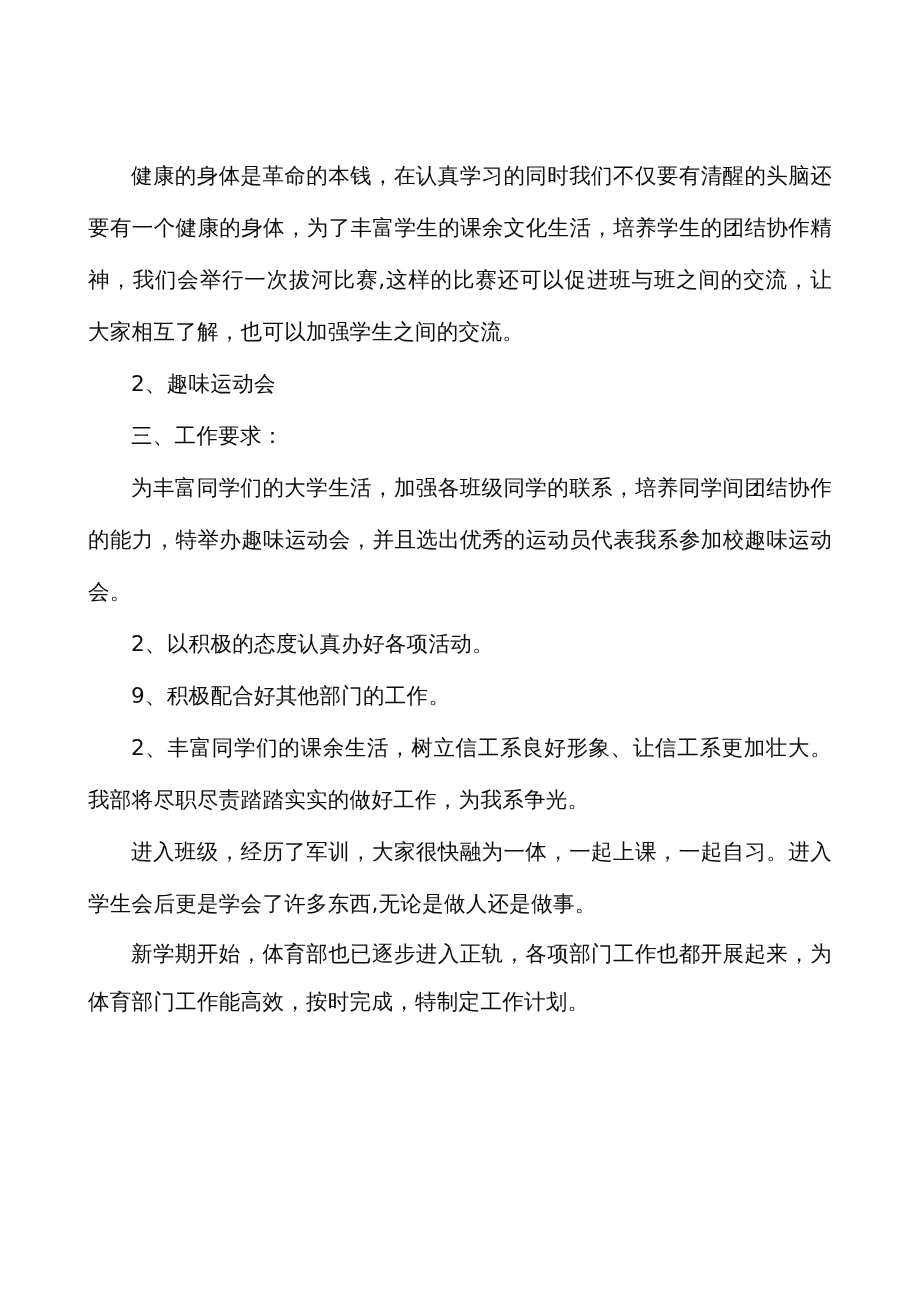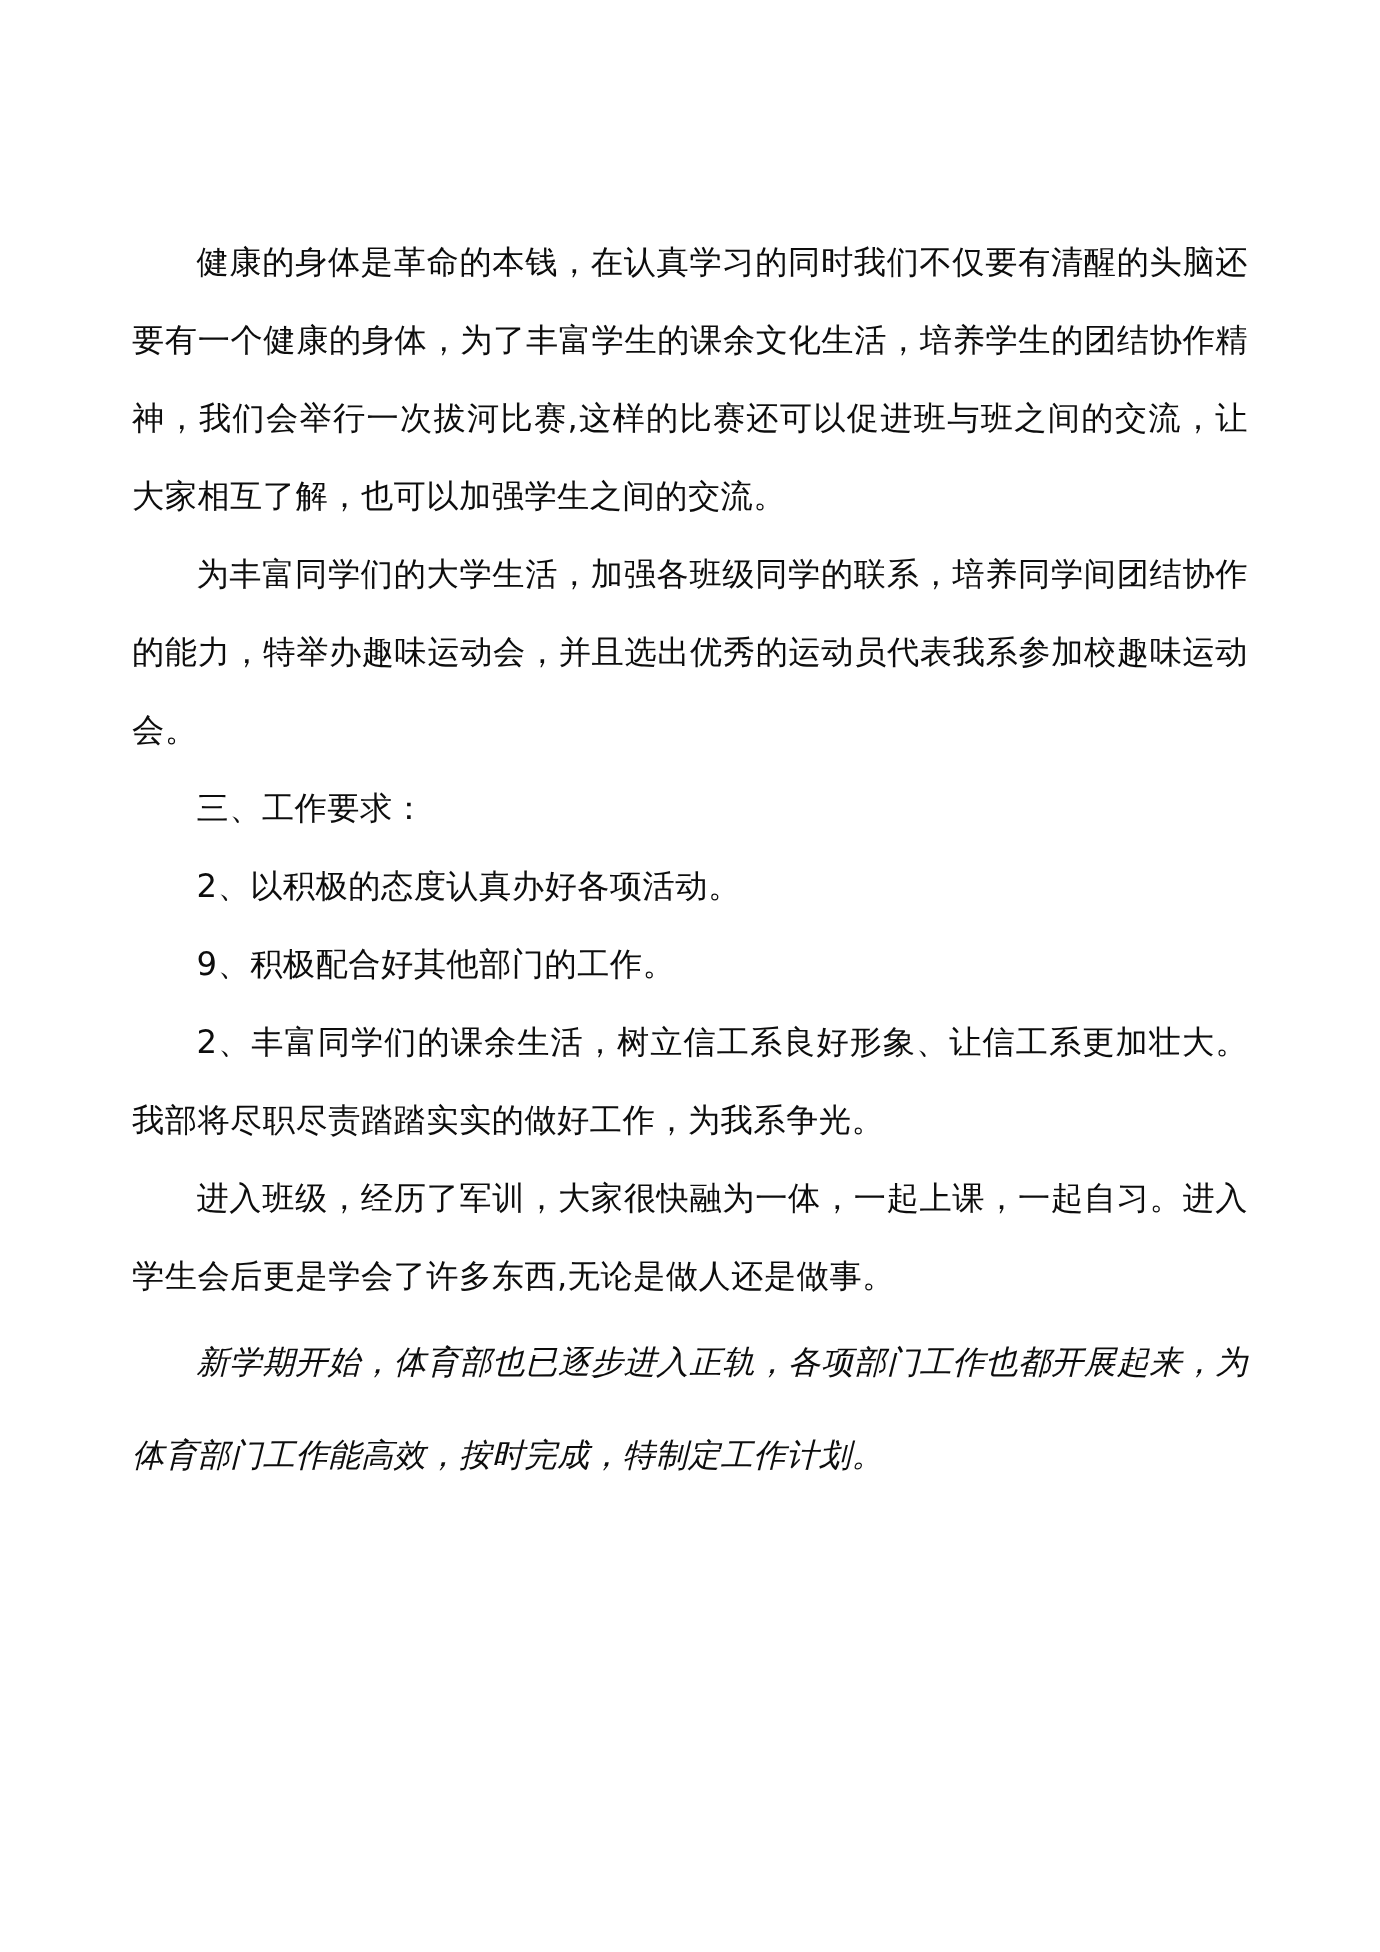--- a/index.html
+++ b/index.html
@@ -28,31 +28,31 @@
     letter-spacing: 0.3px;
     text-align: justify;
     text-justify: inter-ideograph;
   }
   .para {
     margin: 0;
     text-indent: 2em;
     white-space: normal;
   }
   .para-tight {
-    line-height: 62px;
-    font-style: italic;
+    line-height: 48px;
   }
 </style>
 </head>
 <body>
 
 <div class="page">
   <div class="doc-body">
     <p class="para">健康的身体是革命的本钱，在认真学习的同时我们不仅要有清醒的头脑还要有一个健康的身体，为了丰富学生的课余文化生活，培养学生的团结协作精神，我们会举行一次拔河比赛,这样的比赛还可以促进班与班之间的交流，让大家相互了解，也可以加强学生之间的交流。</p>
+    <p class="para">2、趣味运动会</p>
+    <p class="para">三、工作要求：</p>
     <p class="para">为丰富同学们的大学生活，加强各班级同学的联系，培养同学间团结协作的能力，特举办趣味运动会，并且选出优秀的运动员代表我系参加校趣味运动会。</p>
-    <p class="para">三、工作要求：</p>
     <p class="para">2、以积极的态度认真办好各项活动。</p>
     <p class="para">9、积极配合好其他部门的工作。</p>
     <p class="para">2、丰富同学们的课余生活，树立信工系良好形象、让信工系更加壮大。我部将尽职尽责踏踏实实的做好工作，为我系争光。</p>
     <p class="para">进入班级，经历了军训，大家很快融为一体，一起上课，一起自习。进入学生会后更是学会了许多东西,无论是做人还是做事。</p>
     <p class="para para-tight">新学期开始，体育部也已逐步进入正轨，各项部门工作也都开展起来，为体育部门工作能高效，按时完成，特制定工作计划。</p>
   </div>
 </div>
 
 </body></html>

